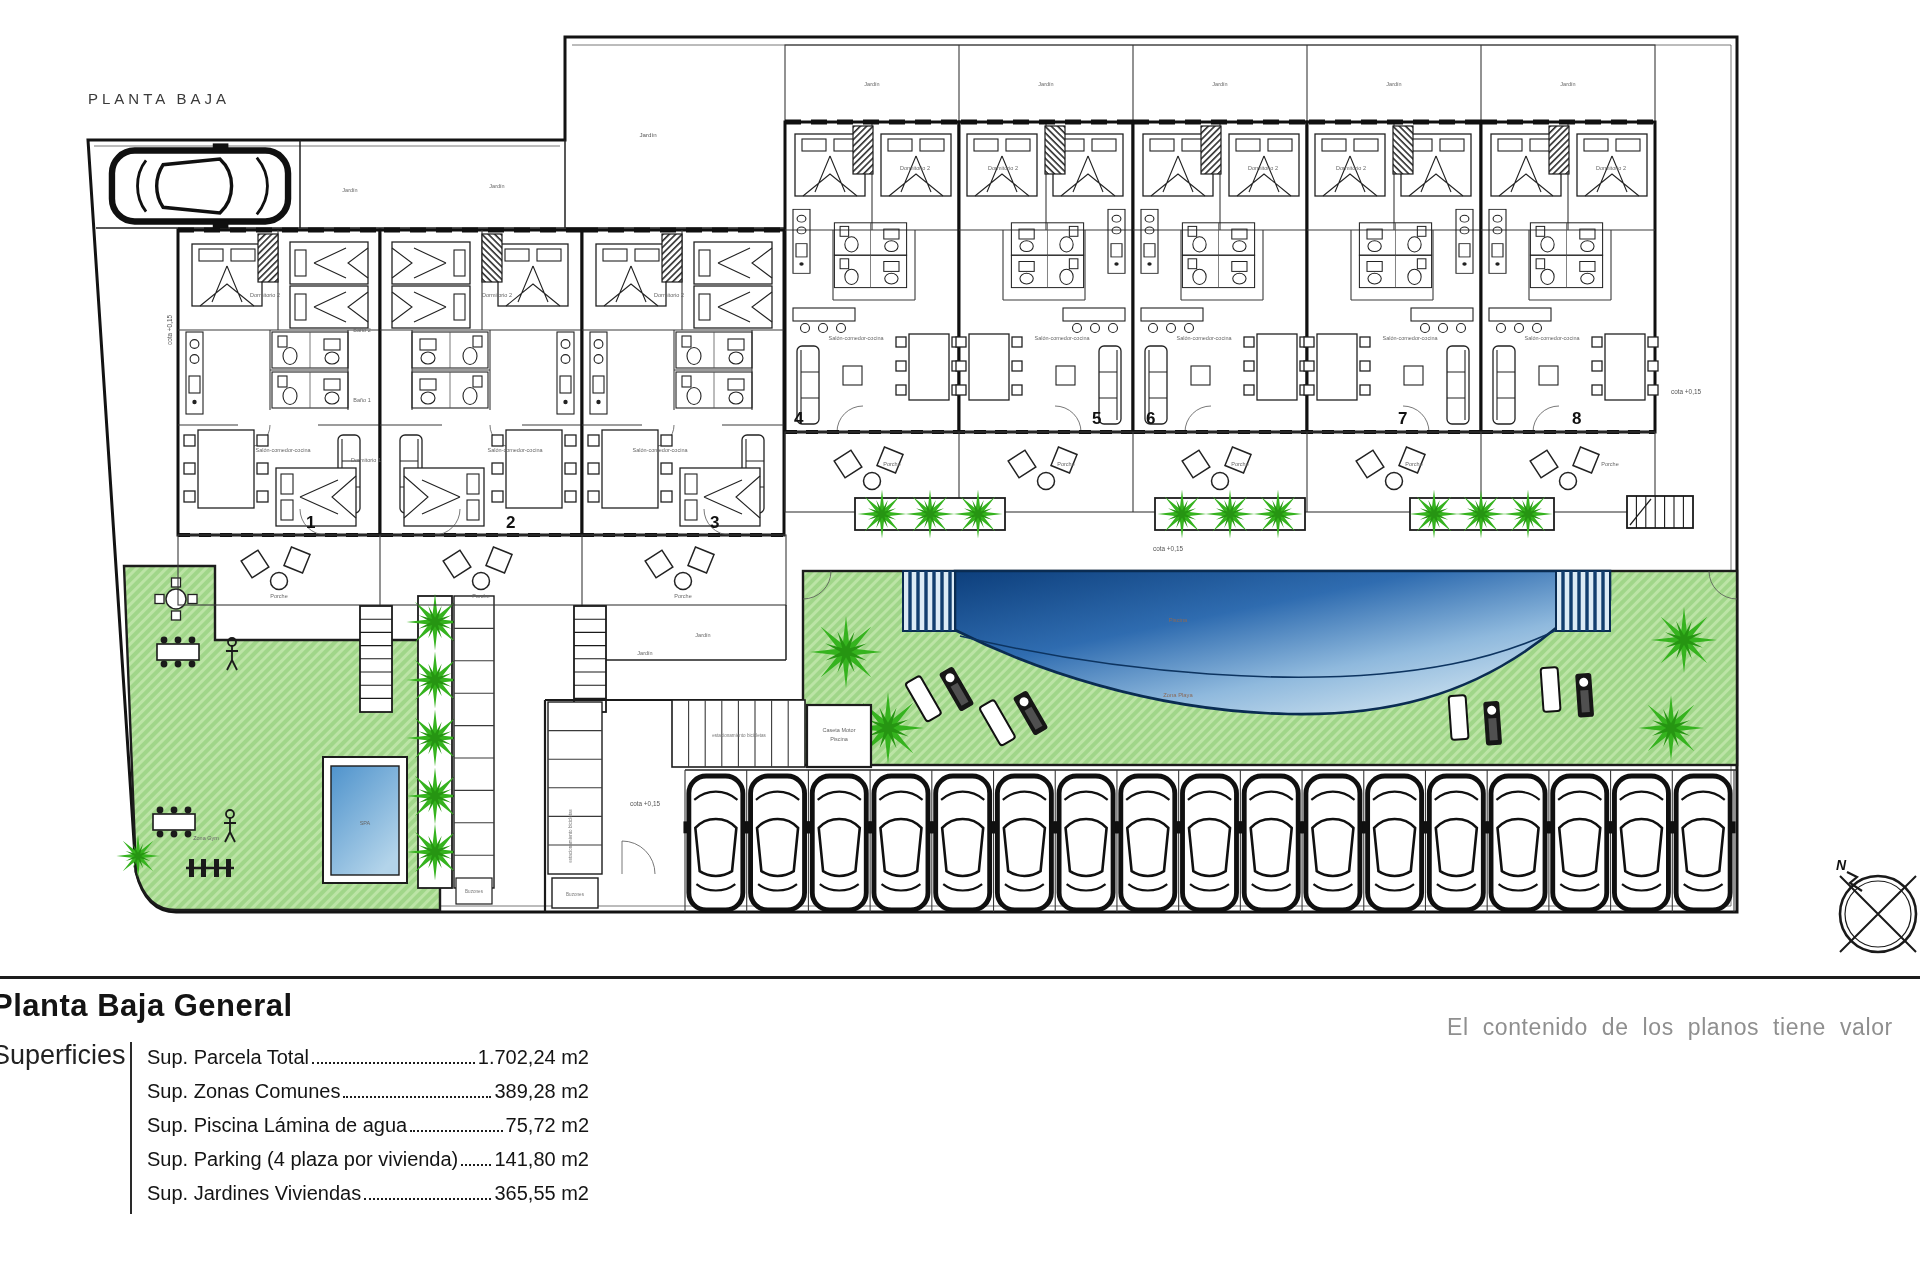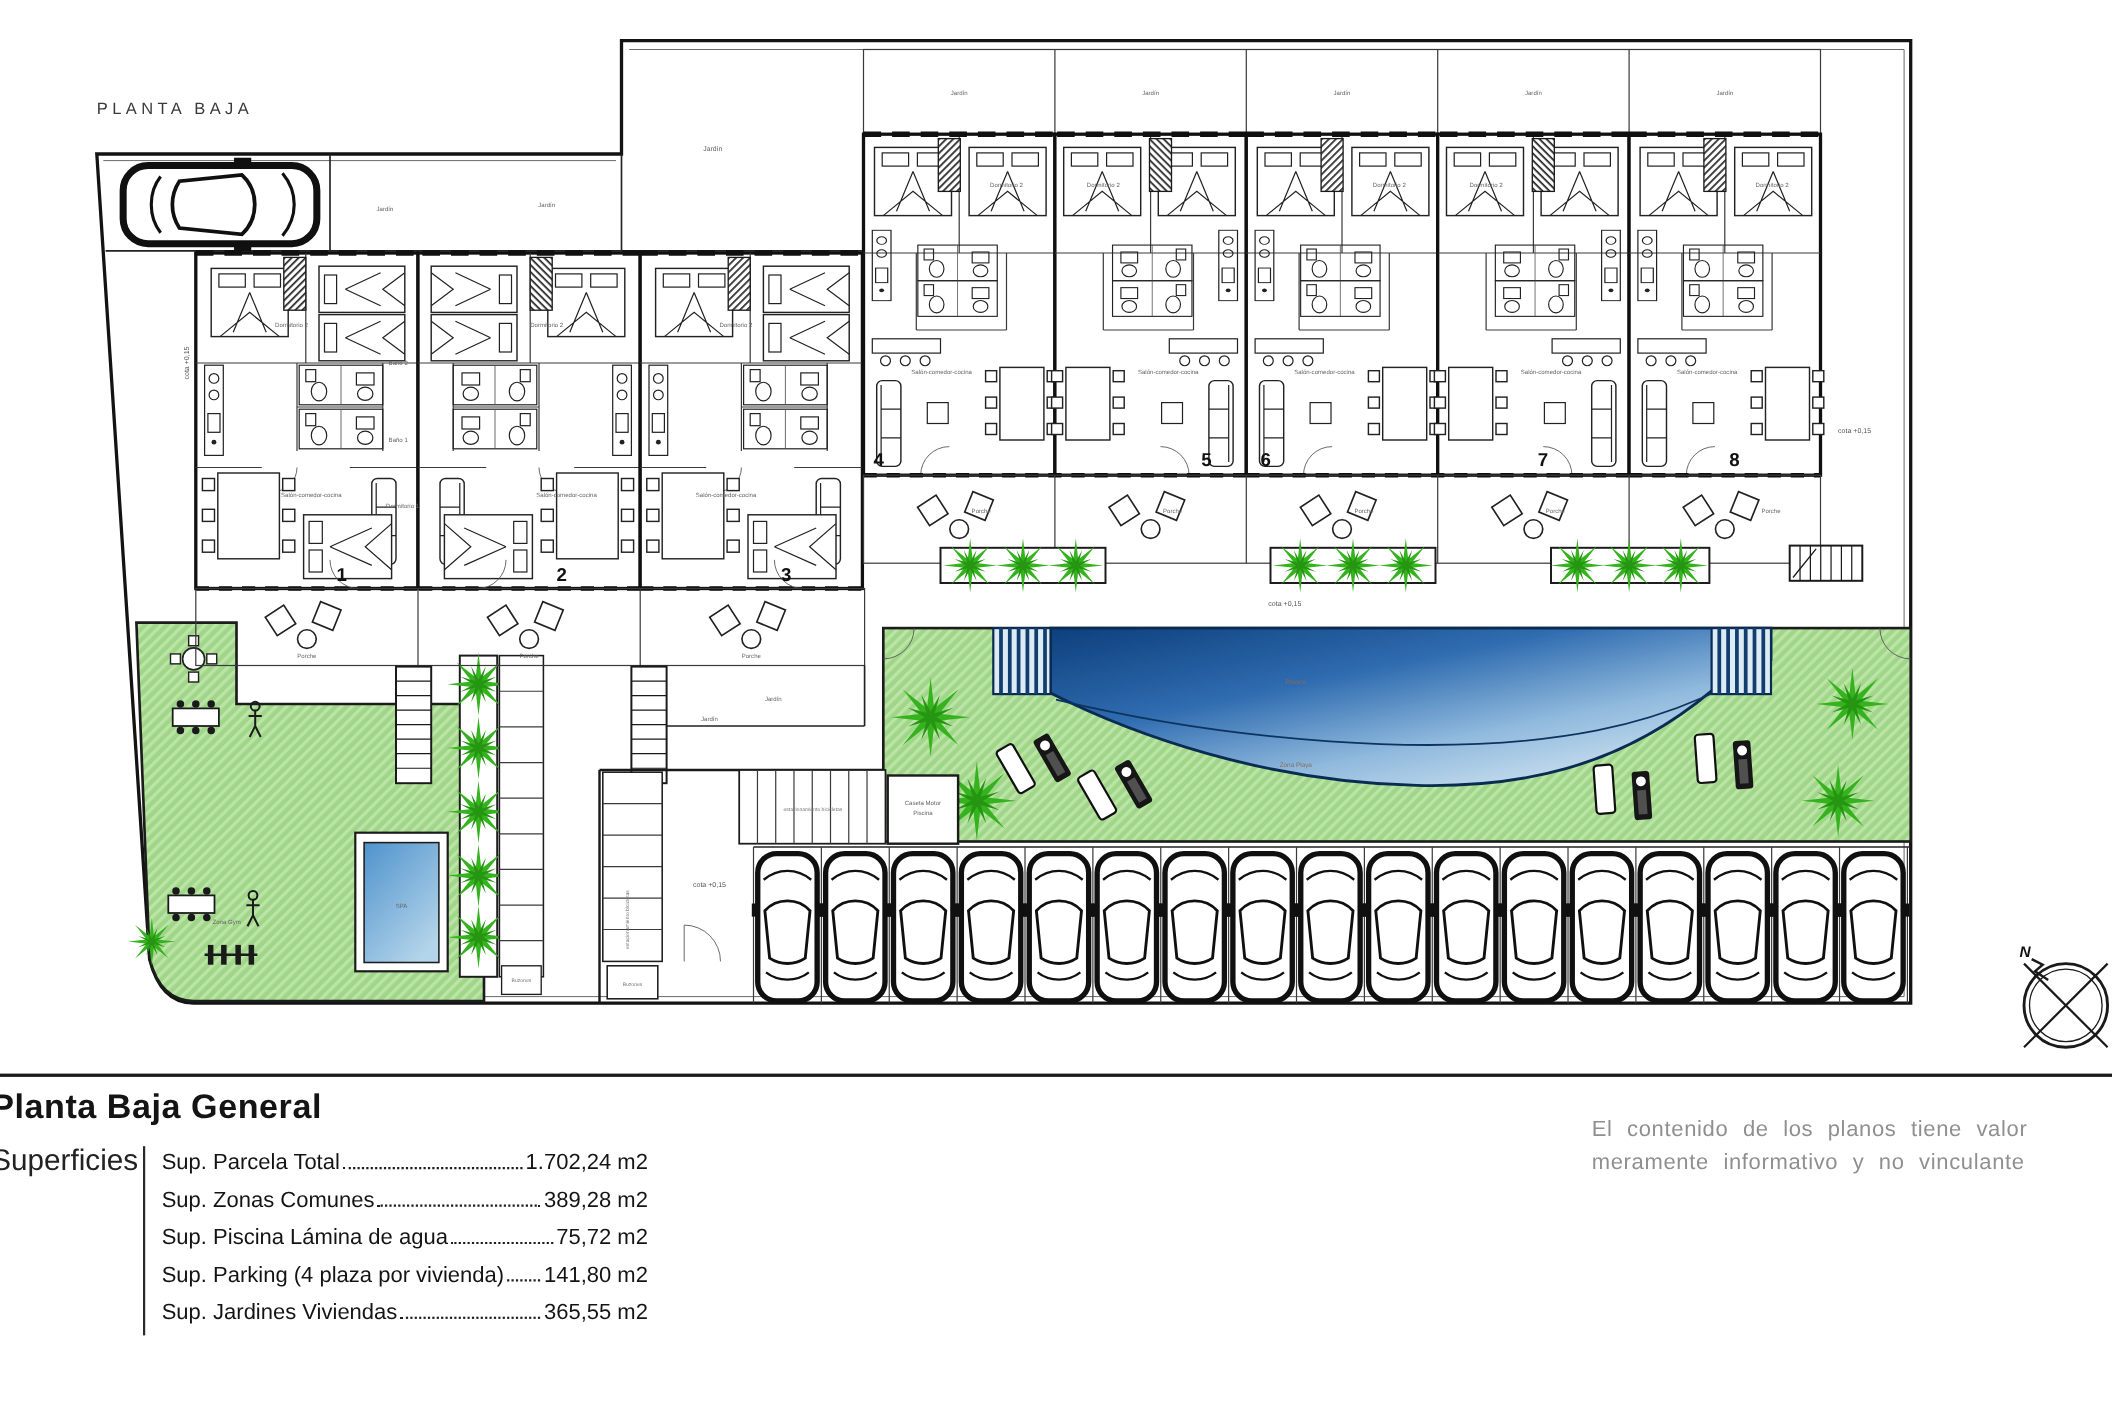--- a/index.html
+++ b/index.html
@@ -24,21 +24,21 @@
   .furnt{stroke:#222;stroke-width:1.1;fill:none;}
   
   .divider{position:absolute;left:0;top:976px;width:1920px;height:3px;background:#1c1c1c;}
   .tb-title{position:absolute;left:-8px;top:988px;font-size:31px;font-weight:bold;color:#141414;letter-spacing:.5px;}
   .tb-section{position:absolute;left:-8px;top:1040px;font-size:27px;font-weight:500;color:#222;}
   .tb-vline{position:absolute;left:130px;top:1042px;width:2px;height:172px;background:#2a2a2a;}
   .tb-rows{position:absolute;left:147px;top:1046px;width:442px;}
   .tb-row{display:flex;align-items:baseline;height:34px;font-size:20px;color:#141414;}
   .tb-row .dots{flex:1;border-bottom:2.6px dotted #1d1d1d;margin:0 3px 5px 3px;min-width:14px;}
   .tb-row .val{white-space:nowrap;}
-  .tb-disc{position:absolute;left:1447px;top:1012px;font-size:20px;color:#8f8f8f;
+  .tb-disc{position:absolute;left:1447px;top:1012px;font-size:23px;color:#8f8f8f;
            letter-spacing:.6px;word-spacing:7px;line-height:30px;white-space:nowrap;}
 </style>
 </head>
 <body>
 
 <svg width="1920" height="978" viewBox="0 0 1920 978">
   <defs>
     <pattern id="ghatch" width="7" height="7" patternTransform="rotate(45)" patternUnits="userSpaceOnUse">
       <rect width="7" height="7" fill="#a0d689"></rect>
       <rect width="3" height="7" fill="#bce4a6"></rect>
@@ -524,14 +524,13 @@
   </div>
   <div class="tb-row">
     <span>Sup. Jardines Viviendas</span>
     <span class="dots"></span>
     <span class="val">365,55 m2</span>
   </div>
 </div>
 
 <div class="tb-disc">
   <div>El contenido de los planos tiene valor</div>
-  <div>meramente informativo y no vinculante</div>
 </div>
 
 </body></html>

